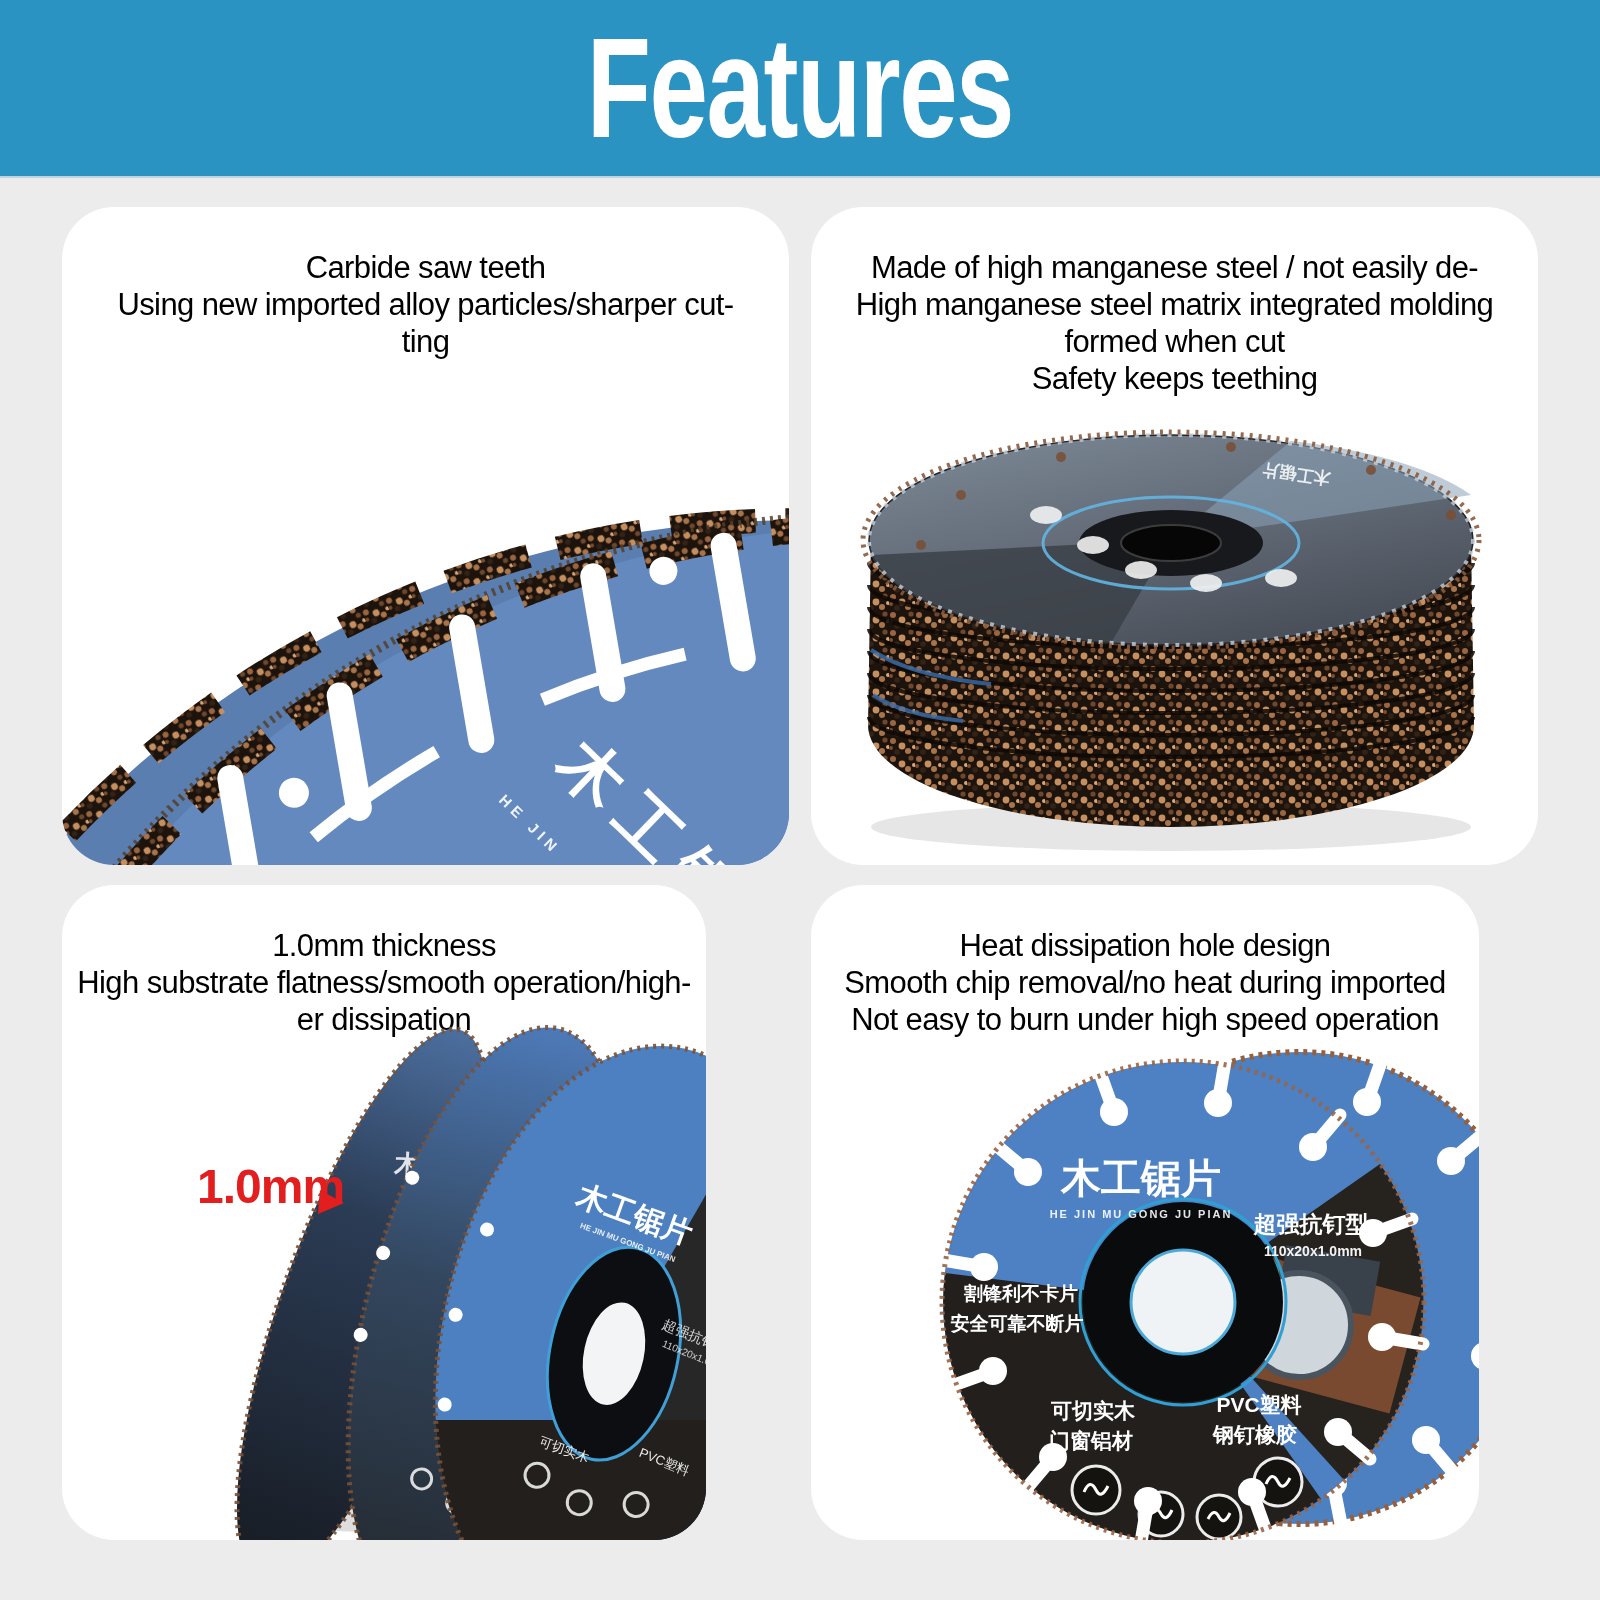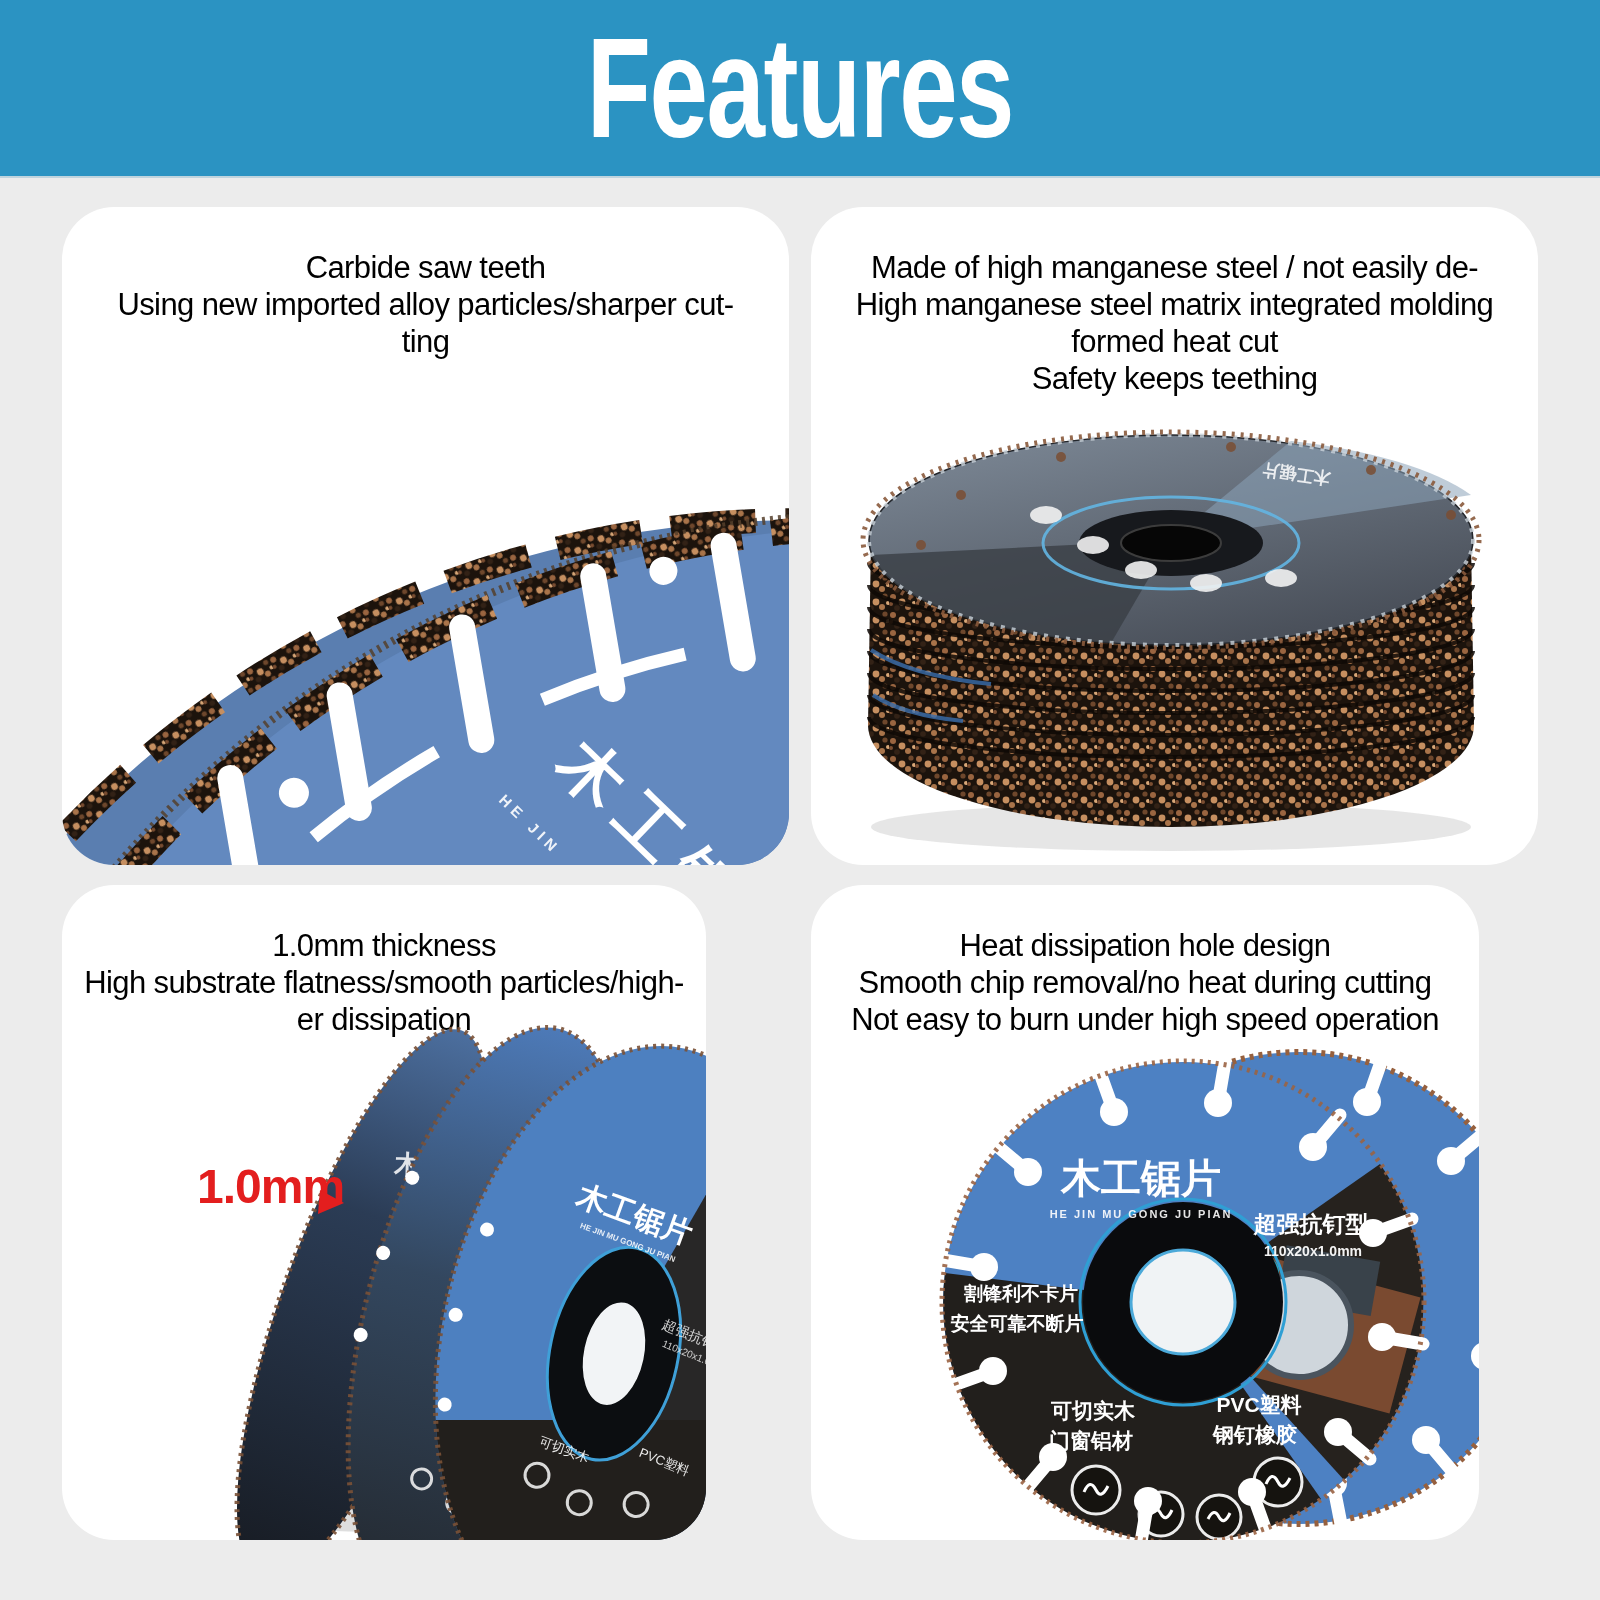--- a/index.html
+++ b/index.html
@@ -73,21 +73,21 @@
         <text class="svg-w" font-size="64" letter-spacing="14" transform="translate(492,382) rotate(44)">木工锯</text>
         <text class="svg-w" font-size="15" letter-spacing="5" opacity=".9" transform="translate(436,416) rotate(44)">HE JIN</text>
       </svg>
     </div>
   </section>
 
   <section class="card" id="card2">
     <div class="card-text">
       <div class="line">Made of high manganese steel / not easily de-</div>
       <div class="line">High manganese steel matrix integrated molding</div>
-      <div class="line">formed heat cut</div>
+      <div class="line">formed when cut</div>
       <div class="line">Safety keeps teething</div>
     </div>
     <div class="photo">
       <svg width="727" height="470" viewBox="0 0 727 470">
         <defs>
           <pattern id="g2" width="26" height="18" patternUnits="userSpaceOnUse">
             <rect width="26" height="18" fill="#1c130c"></rect>
             <circle cx="4" cy="4" r="3" fill="#9a6540"></circle>
               <circle cx="13" cy="9" r="3.4" fill="#c68f60"></circle>
             <circle cx="22" cy="3" r="2.6" fill="#6e472c"></circle>
@@ -143,21 +143,21 @@
             <circle cx="110" cy="150" r="5"></circle>
         </g>
         <text class="svg-w" font-size="17" opacity=".85" transform="translate(520,78) rotate(188)">木工锯片</text>
       </svg>
     </div>
   </section>
 
   <section class="card" id="card3">
     <div class="card-text">
       <div class="line">1.0mm thickness</div>
-      <div class="line">High substrate flatness/smooth particles/high-</div>
+      <div class="line">High substrate flatness/smooth operation/high-</div>
       <div class="line">er dissipation</div>
     </div>
     <div class="photo">
       <svg width="727" height="520" viewBox="0 0 727 520">
         <defs>
           <linearGradient id="dg3" x1="0" y1="0" x2="0" y2="1">
             <stop offset="0" stop-color="#4c6f9f"></stop>
               <stop offset=".35" stop-color="#2b3c55"></stop>
             <stop offset="1" stop-color="#171b22"></stop>
           </linearGradient>
@@ -225,21 +225,21 @@
 
         <text x="135" y="183" font-size="48" font-weight="bold" fill="#e31e1e" letter-spacing="-1">1.0mm</text>
         <polygon points="258,170 282,183 256,194" fill="#e31e1e"></polygon>
       </svg>
     </div>
   </section>
 
   <section class="card" id="card4">
     <div class="card-text">
       <div class="line">Heat dissipation hole design</div>
-      <div class="line">Smooth chip removal/no heat during cutting</div>
+      <div class="line">Smooth chip removal/no heat during imported</div>
       <div class="line">Not easy to burn under high speed operation</div>
     </div>
     <div class="photo">
       <svg width="727" height="520" viewBox="0 0 727 520">
 
         <g>
           <circle cx="488" cy="268" r="236" fill="#4d80c1"></circle>
           <circle cx="488" cy="268" r="236" fill="none" stroke="#96603e" stroke-width="6" stroke-dasharray="4 5"></circle>
           <g stroke="#ffffff" stroke-width="13" stroke-linecap="round">
             <line x1="556" y1="82" x2="570" y2="42"></line>

